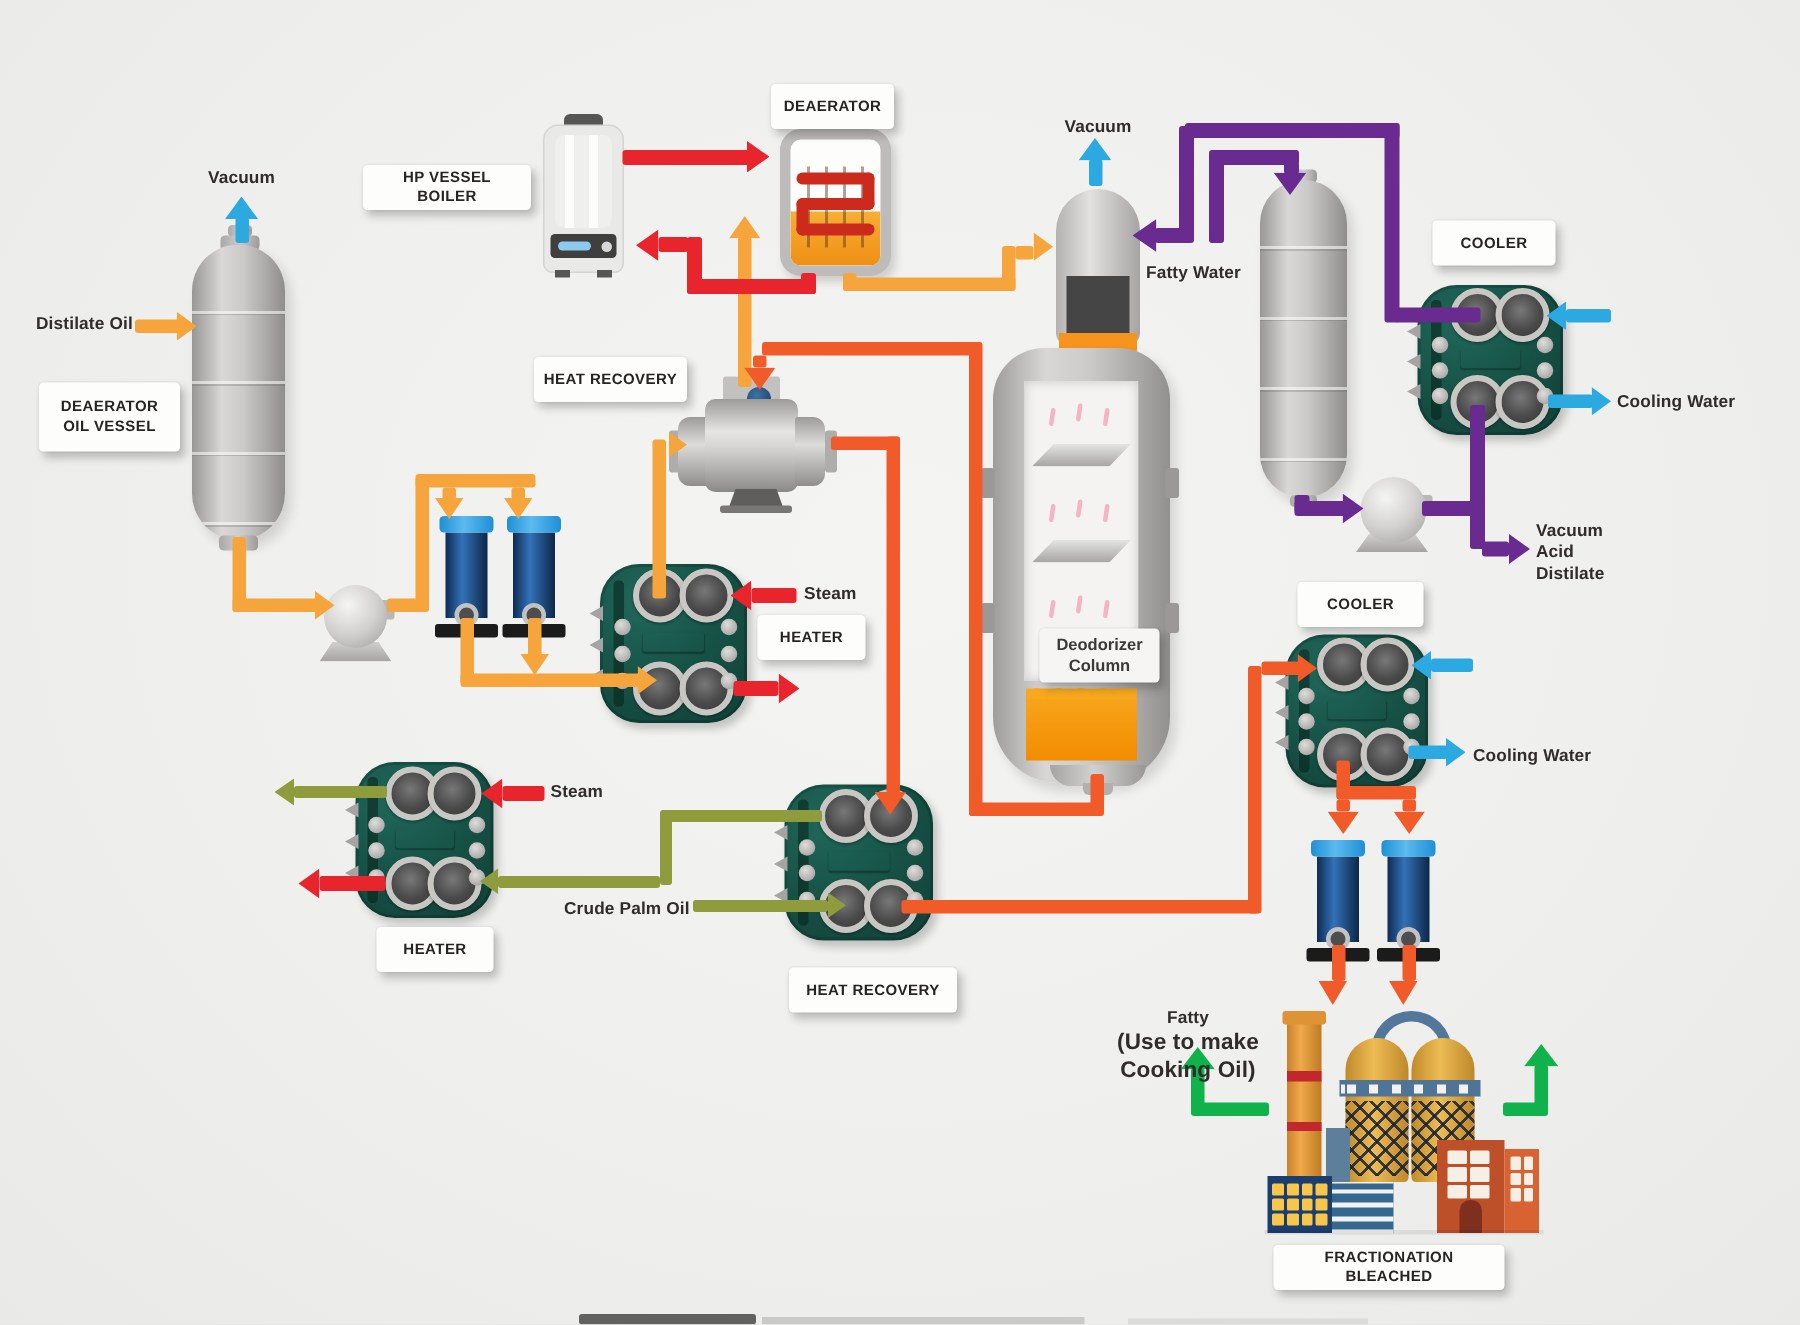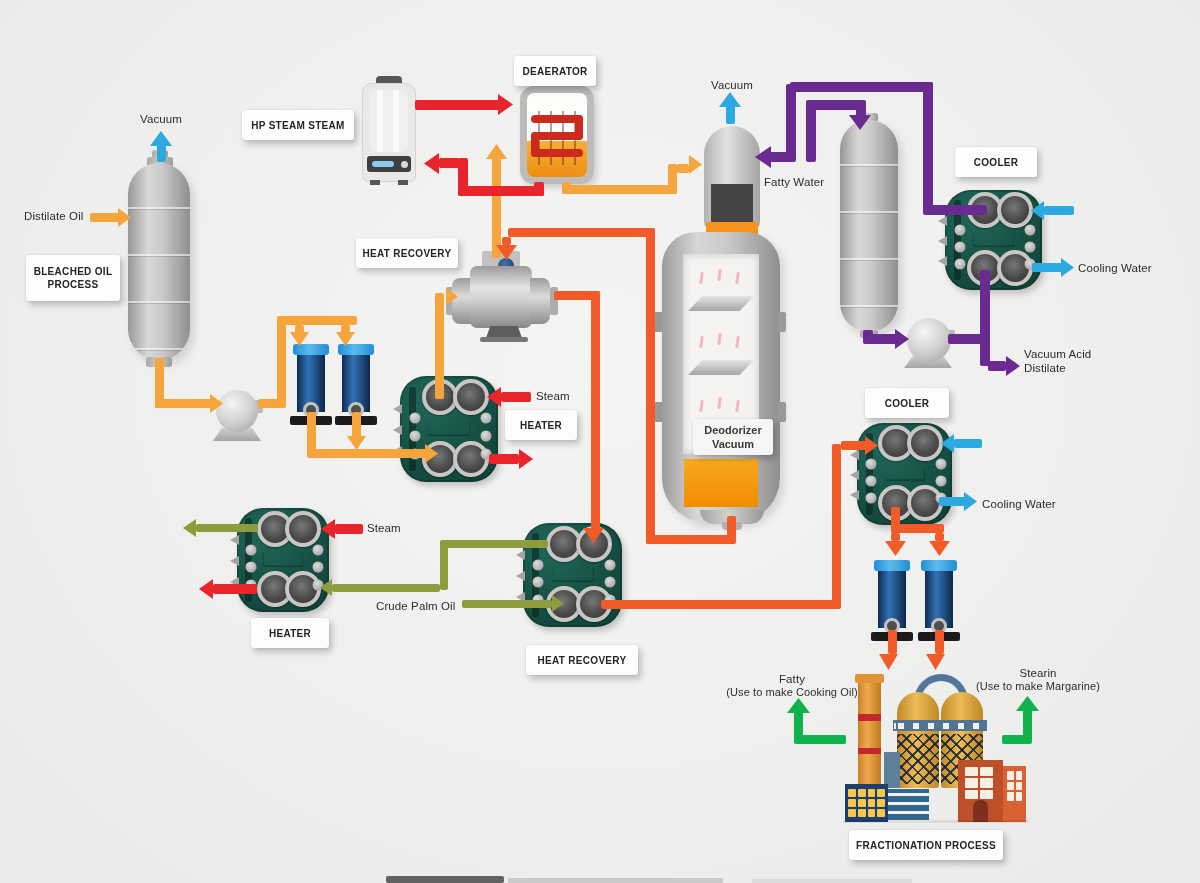--- a/index.html
+++ b/index.html
@@ -5,21 +5,21 @@
   html,body{margin:0;padding:0;background:#e6e6e5;font-family:"Liberation Sans",sans-serif;}
   #canvas{position:relative;width:1200px;height:883px;overflow:hidden;
     background:radial-gradient(ellipse at 50% 42%,#f4f4f3 0%,#efefee 55%,#e9e9e8 100%);}
   
   .pipe{position:absolute;border-radius:2px;}
   
   .tag{position:absolute;background:#fdfdfc;border-radius:3px;display:flex;align-items:center;justify-content:center;
     text-align:center;font-weight:bold;font-size:10px;letter-spacing:.3px;color:#262423;
     box-shadow:3px 4px 6px rgba(0,0,0,.22),0 0 0 1px rgba(0,0,0,.03);line-height:1.3;padding:2px 6px;box-sizing:border-box;}
   .tag.soft{font-size:11px;letter-spacing:0;color:#3c3a38;background:#f6f5f4;}
-  .lbl{position:absolute;font-weight:normal;font-size:11.5px;color:#2f2c2b;letter-spacing:.1px;line-height:1.25;}
+  .lbl{position:absolute;font-weight:bold;font-size:11.5px;color:#2f2c2b;letter-spacing:.1px;line-height:1.25;}
   .ctr{text-align:center;}
   .title{position:absolute;font-weight:800;font-size:40px;color:#141414;line-height:1.35;letter-spacing:0;}
   
   .vessel{position:absolute;border-radius:34px;background:linear-gradient(90deg,#989795 0%,#d9d8d6 32%,#cbcac8 55%,#8f8e8c 100%);
     box-shadow:4px 5px 8px rgba(0,0,0,.13);}
   .vessel::after{content:"";position:absolute;inset:0;border-radius:inherit;
     background:repeating-linear-gradient(180deg,transparent 0 44px,rgba(255,255,255,.55) 44px 46px,rgba(90,90,90,.25) 46px 47px);}
   .nub{position:absolute;background:linear-gradient(90deg,#a9a8a6,#cfcecc 50%,#9b9a98);border-radius:3px;}
   
   .hx{position:absolute;border-radius:26px;background:radial-gradient(circle at 30% 25%,#20685a 0%,#164f44 55%,#113f36 100%);
@@ -477,49 +477,45 @@
         <i class="pipe" style="left: 794px; top: 712px; width: 9px; height: 28px; background: rgb(16, 178, 76);"></i>
         <i class="pipe" style="left: 787px; top: 698px; width: 23px; height: 15px; background: rgb(16, 178, 76); clip-path: polygon(50% 0px, 100% 100%, 0px 100%); border-radius: 0px;"></i>
       </div>
       <div>
         <i class="pipe" style="left: 1002px; top: 735px; width: 30px; height: 9px; background: rgb(16, 178, 76);"></i>
         <i class="pipe" style="left: 1023px; top: 710px; width: 9px; height: 28px; background: rgb(16, 178, 76);"></i>
         <i class="pipe" style="left: 1016px; top: 696px; width: 23px; height: 15px; background: rgb(16, 178, 76); clip-path: polygon(50% 0px, 100% 100%, 0px 100%); border-radius: 0px;"></i>
       </div>
     </div>
 
-  <div class="tag" style="left:26px;top:255px;width:94px;height:46px;">BLEACHED OIL PROCESS</div>
-  <div class="tag" style="left:242px;top:110px;width:112px;height:30px;">HP STEAM STEAM</div>
+  <div class="tag" style="left:26px;top:255px;width:94px;height:46px;">DEAERATOR OIL VESSEL</div>
+  <div class="tag" style="left:242px;top:110px;width:112px;height:30px;">HP VESSEL BOILER</div>
   <div class="tag" style="left:514px;top:56px;width:82px;height:30px;">DEAERATOR</div>
   <div class="tag" style="left:356px;top:238px;width:102px;height:30px;">HEAT RECOVERY</div>
   <div class="tag" style="left:505px;top:410px;width:72px;height:30px;">HEATER</div>
   <div class="tag" style="left:251px;top:618px;width:78px;height:30px;">HEATER</div>
   <div class="tag" style="left:526px;top:645px;width:112px;height:30px;">HEAT RECOVERY</div>
   <div class="tag" style="left:955px;top:147px;width:82px;height:30px;">COOLER</div>
   <div class="tag" style="left:865px;top:388px;width:84px;height:30px;">COOLER</div>
-  <div class="tag soft" style="left:693px;top:419px;width:80px;height:36px;">Deodorizer Vacuum</div>
-  <div class="tag" style="left:849px;top:830px;width:154px;height:30px;">FRACTIONATION PROCESS</div>
+  <div class="tag soft" style="left:693px;top:419px;width:80px;height:36px;">Deodorizer Column</div>
+  <div class="tag" style="left:849px;top:830px;width:154px;height:30px;">FRACTIONATION BLEACHED</div>
 
   <div class="lbl ctr" style="left:136px;top:112px;width:50px;">Vacuum</div>
   <div class="lbl" style="left:24px;top:209px;">Distilate Oil</div>
   <div class="lbl" style="left:536px;top:389px;">Steam</div>
   <div class="lbl" style="left:367px;top:521px;">Steam</div>
   <div class="lbl" style="left:376px;top:599px;">Crude Palm Oil</div>
   <div class="lbl ctr" style="left:704px;top:78px;width:56px;">Vacuum</div>
   <div class="lbl" style="left:764px;top:175px;">Fatty Water</div>
   <div class="lbl" style="left:1078px;top:261px;">Cooling Water</div>
   <div class="lbl" style="left:1024px;top:347px;width:68px;">Vacuum Acid Distilate</div>
   <div class="lbl" style="left:982px;top:497px;">Cooling Water</div>
   <div style="position:absolute;left:716px;top:672px;width:152px;text-align:center;">
     <div class="lbl ctr" style="position:static;">Fatty</div>
-    <div class="lbl ctr" style="position:static;font-size:11px;">(Use to make Cooking Oil)</div>
-  </div>
-  <div style="position:absolute;left:962px;top:666px;width:152px;text-align:center;">
-    <div class="lbl ctr" style="position:static;">Stearin</div>
-    <div class="lbl ctr" style="position:static;font-size:11px;">(Use to make Margarine)</div>
+    <div class="lbl ctr" style="position:static;font-size:15px;">(Use to make Cooking Oil)</div>
   </div>
 
   <div class="title" style="left:112px;top:706px;">
   </div>
 
   <i style="position:absolute;left:386px;top:876px;width:118px;height:7px;background:#3f3f3d;border-radius:2px;opacity:.8;"></i>
   <i style="position:absolute;left:508px;top:878px;width:215px;height:5px;background:#8a8a88;opacity:.35;"></i>
   <i style="position:absolute;left:752px;top:879px;width:160px;height:4px;background:#9a9a98;opacity:.2;"></i>
 </div>
 

